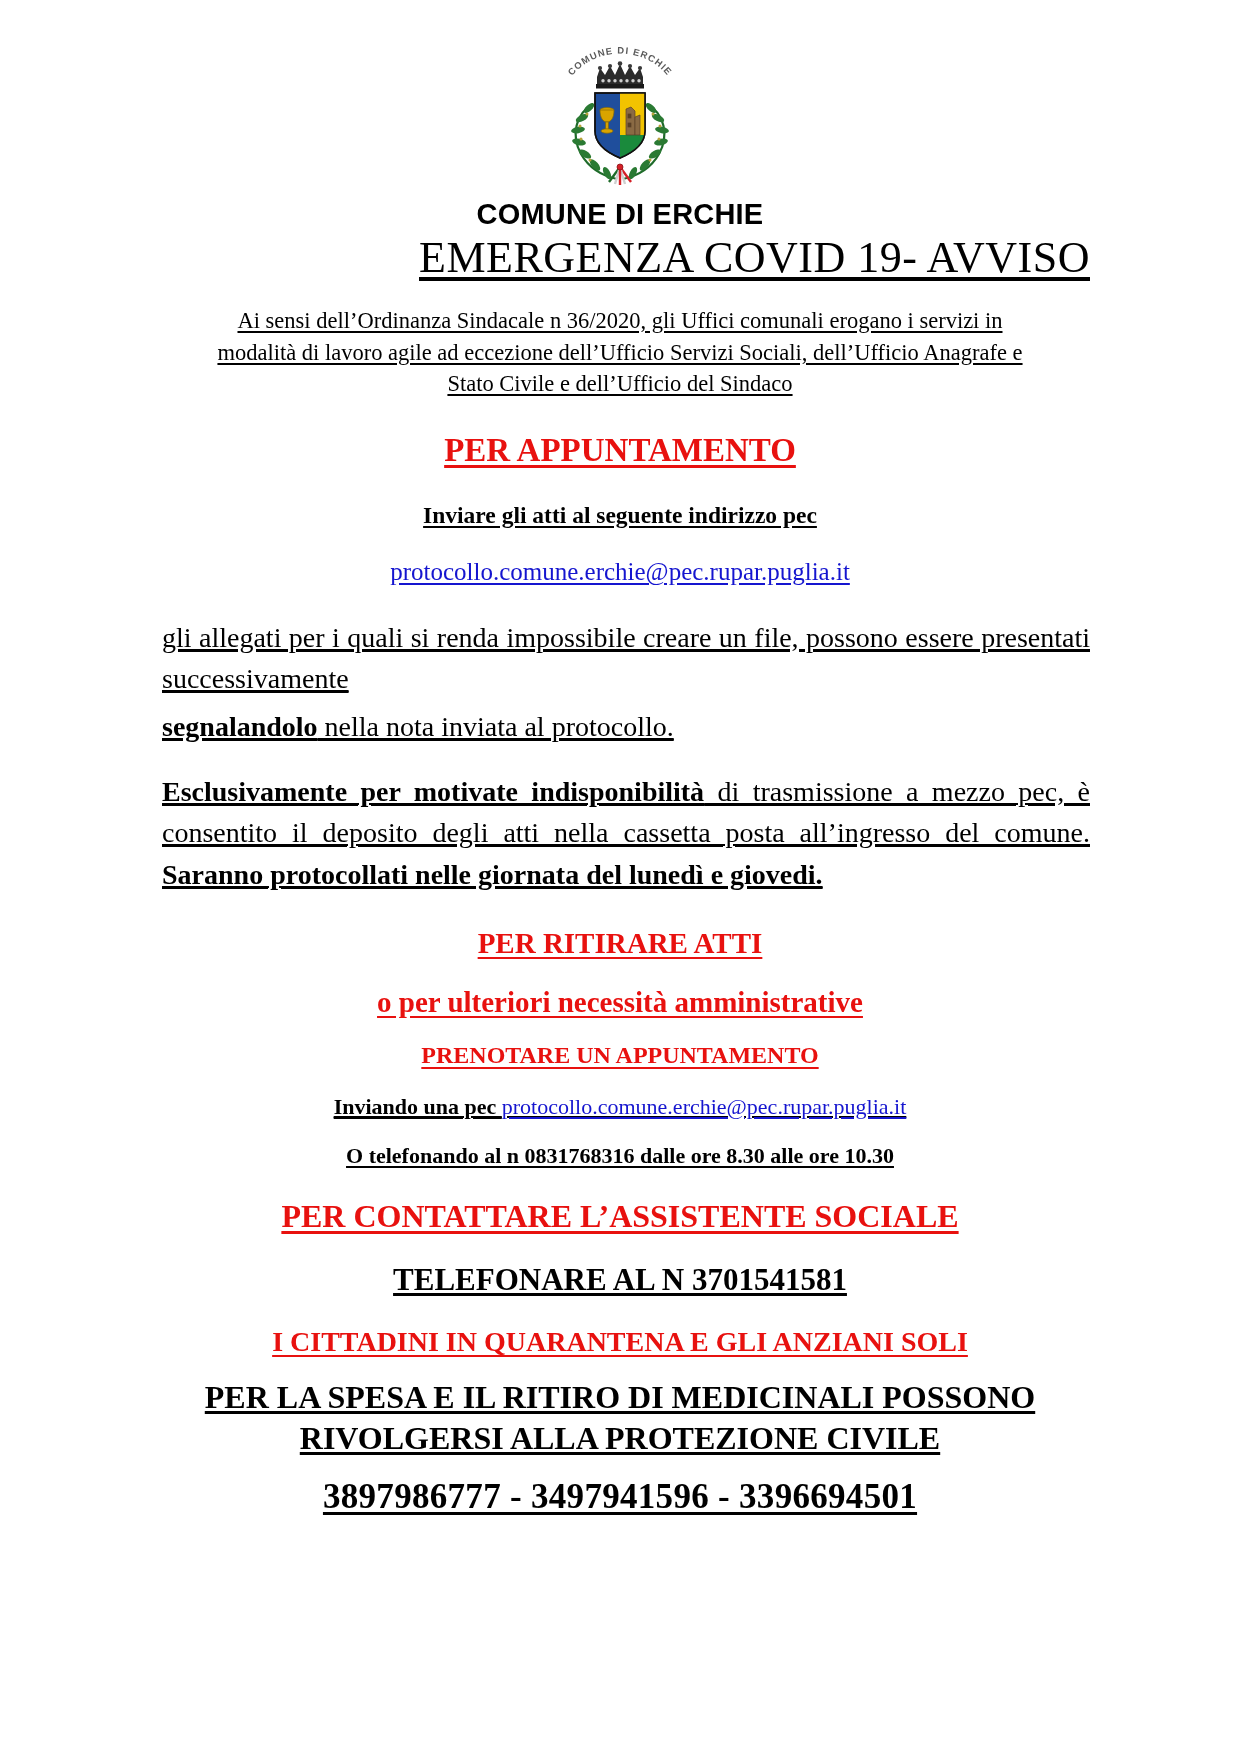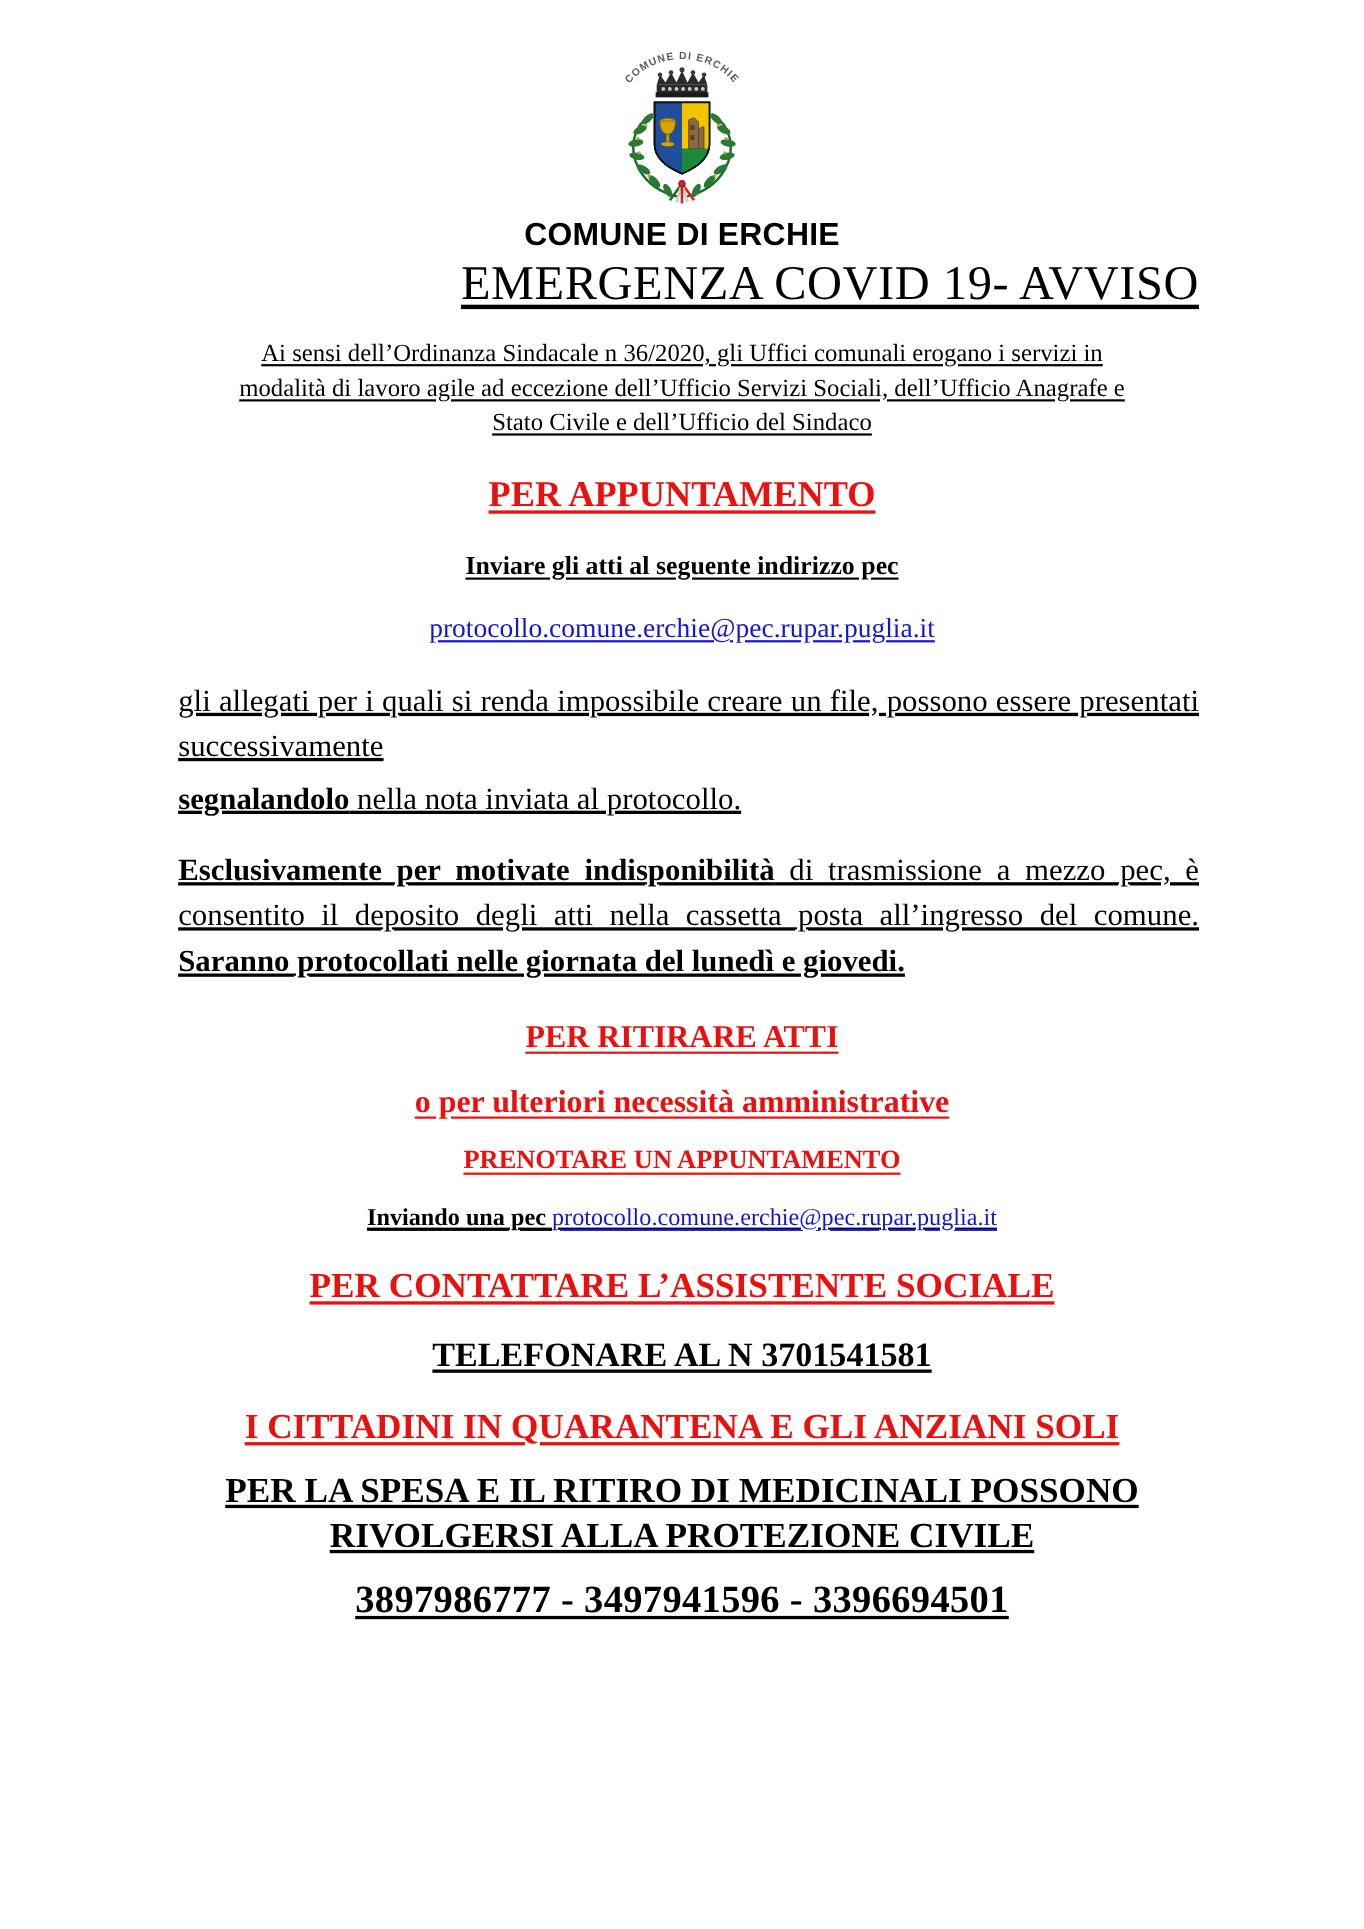--- a/index.html
+++ b/index.html
@@ -79,21 +79,21 @@
     font-weight: bold;
     text-decoration: underline;
     text-underline-offset: 4px;
     line-height: 1.25;
   }
   .h-protocollare { font-size: 33px; margin: 0 0 28px 0; }
   .h-ritirare     { font-size: 29px; margin: 30px 0 22px 0; }
   .h-necessita    { font-size: 29px; margin: 0 0 20px 0; }
   .h-prenotare    { font-size: 24px; margin: 0 0 22px 0; }
   .h-assistente   { font-size: 32px; margin: 26px 0 24px 0; }
-  .h-cittadini    { font-size: 32px; margin: 24px 0 18px 0; }
+  .h-cittadini    { font-size: 28px; margin: 24px 0 18px 0; }
 
   
   .bold-center {
     text-align: center;
     font-weight: bold;
     text-decoration: underline;
     text-underline-offset: 3px;
     line-height: 1.3;
   }
   .l-inviare    { font-size: 23.5px; margin: 0 0 26px 0; }
@@ -309,20 +309,21 @@
   <div class="red-head h-ritirare">PER RITIRARE ATTI</div>
 
   <div class="red-head h-necessita">o per ulteriori necessità  amministrative</div>
 
   <div class="red-head h-prenotare">PRENOTARE UN APPUNTAMENTO</div>
 
   <div class="mixed-line">
     <span class="lead">Inviando una pec </span><span class="mail">protocollo.comune.erchie@pec.rupar.puglia.it</span>
   </div>
 
+  <div class="bold-center l-telefonare">O telefonando al n 0831768316  dalle ore 8.30 alle ore 10.30</div>
 
   <div class="red-head h-assistente">PER CONTATTARE L’ASSISTENTE SOCIALE</div>
 
   <div class="bold-center l-telefonare-n">TELEFONARE AL N 3701541581</div>
 
   <div class="red-head h-cittadini">I CITTADINI IN QUARANTENA E GLI ANZIANI SOLI</div>
 
   <div class="two-line-center">
     <span class="row">PER LA SPESA E IL RITIRO DI MEDICINALI POSSONO</span>
     <span class="row">RIVOLGERSI ALLA PROTEZIONE CIVILE</span>

